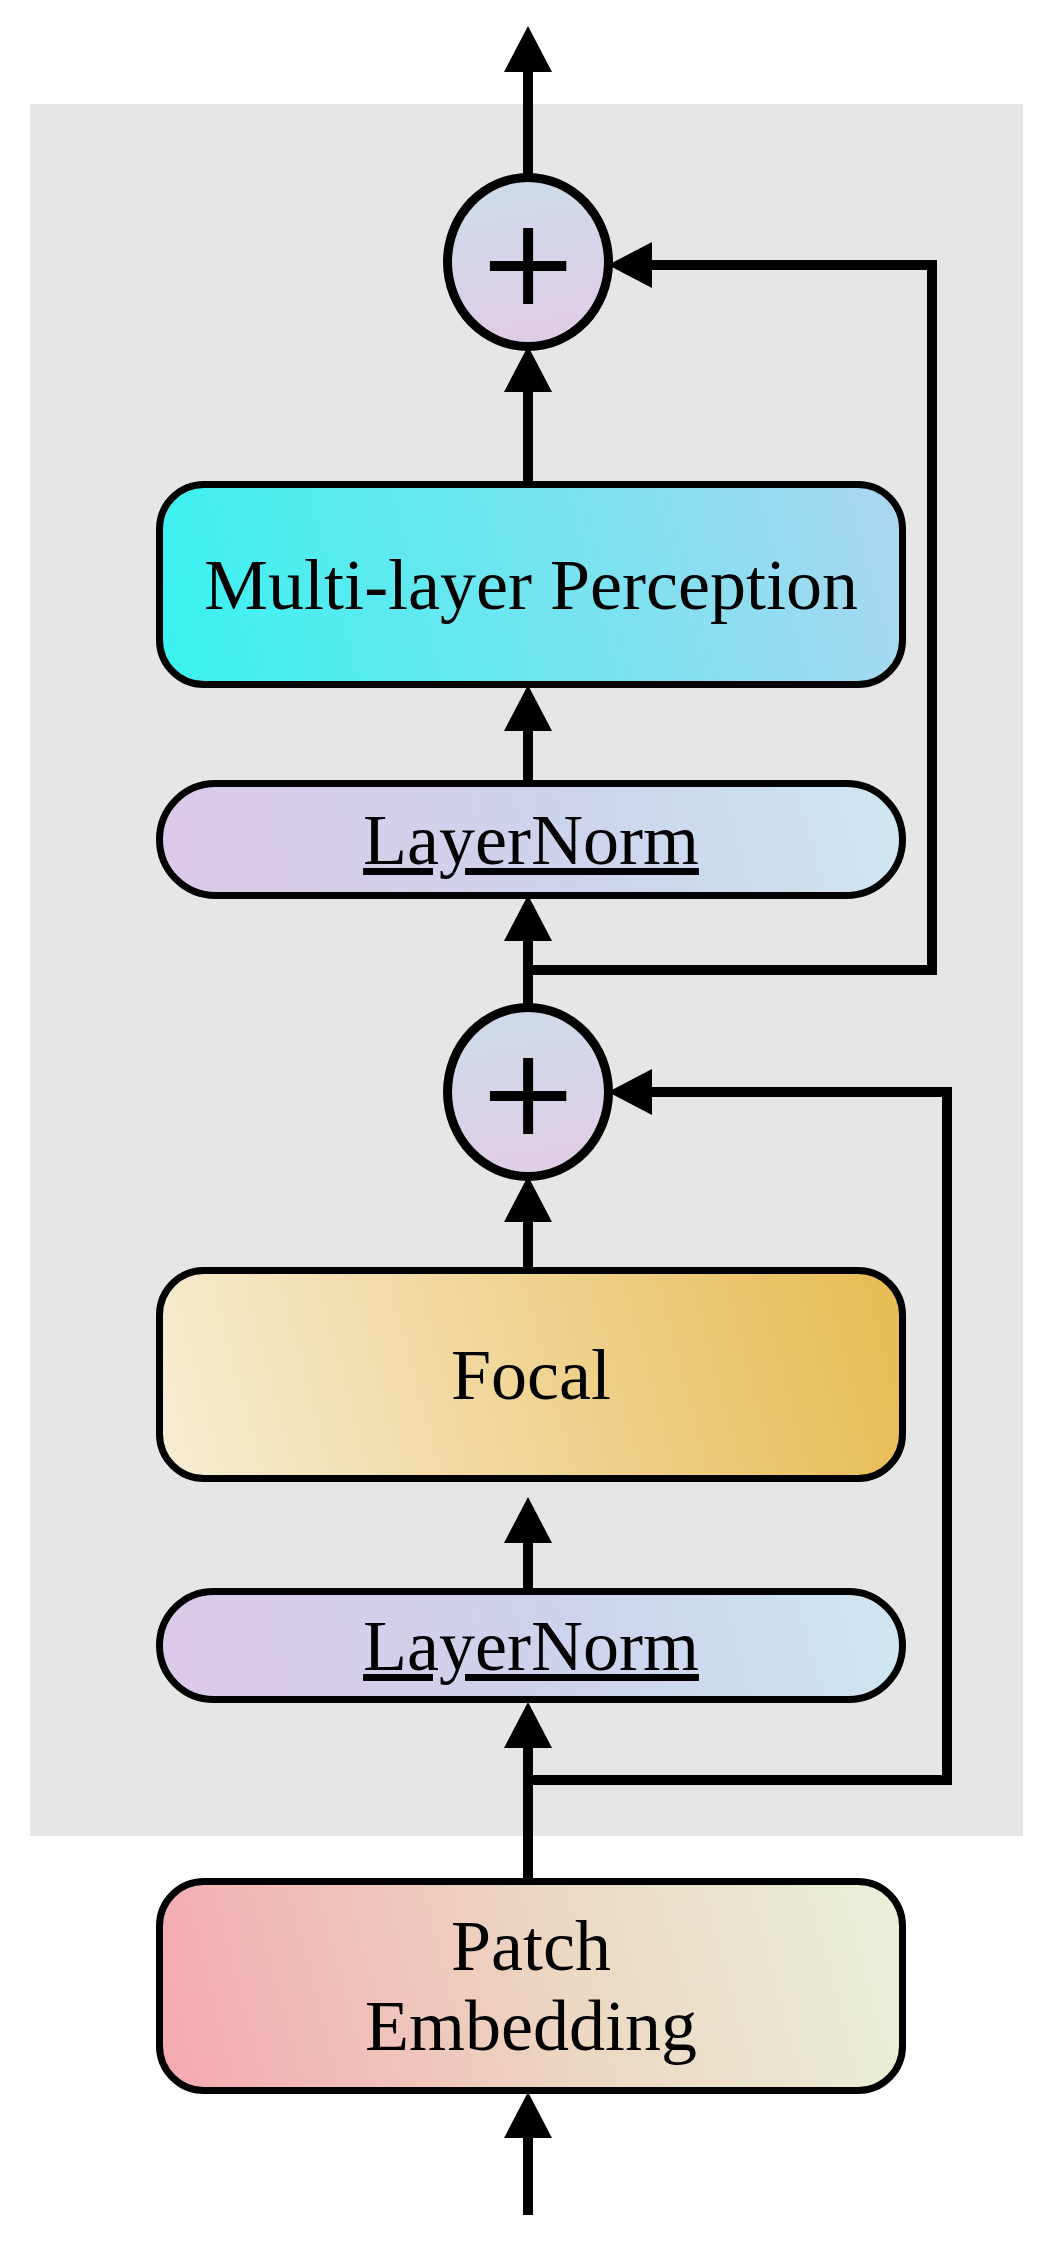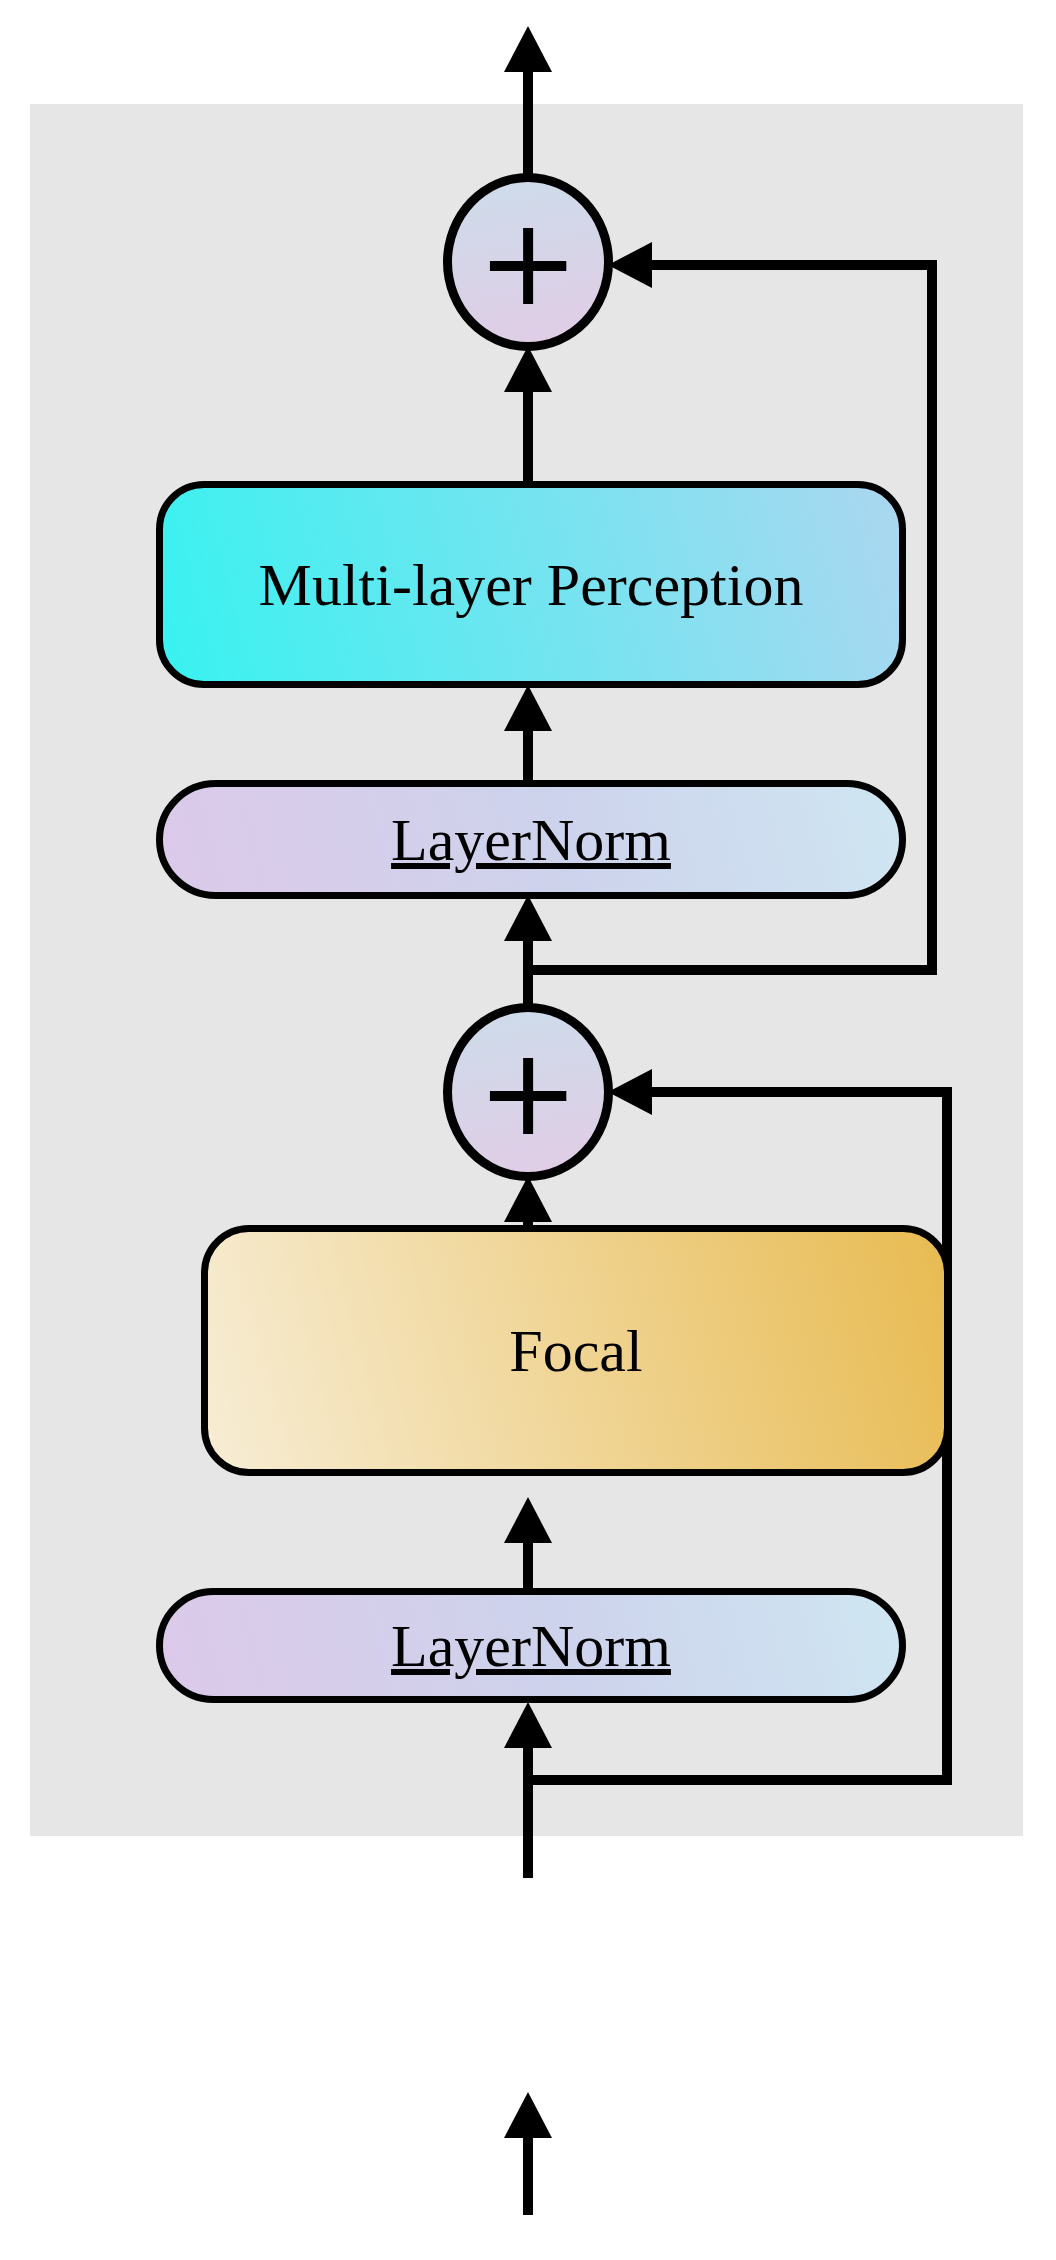--- a/index.html
+++ b/index.html
@@ -18,27 +18,27 @@
   .ah-up{position:absolute;width:0;height:0;
     border-left:24px solid transparent;border-right:24px solid transparent;
     border-bottom:46px solid var(--line,#000);}
   .ah-left{position:absolute;width:0;height:0;
     border-top:23px solid transparent;border-bottom:23px solid transparent;
     border-right:44px solid var(--line,#000);}
   .box{
     position:absolute;left:156px;width:750px;box-sizing:border-box;
     border:7px solid var(--line,#000);
     display:flex;flex-direction:column;align-items:center;justify-content:center;
-    text-align:center;font-size:60px;line-height:80px;
+    text-align:center;font-size:72px;line-height:80px;
   }
   .rrect{border-radius:48px;}
   .pill{border-radius:70px;text-decoration:underline;}
   .box-mlp{top:481px;height:207px;background:linear-gradient(75deg,var(--mlp-from),var(--mlp-to));}
   .box-ln1{top:780px;height:119px;background:linear-gradient(75deg,var(--ln-from),var(--ln-mid) 55%,var(--ln-to));}
-  .box-fsa{top:1225px;height:251px;background:linear-gradient(75deg,var(--focal-from),var(--focal-to));margin-left:45px;}
+  .box-fsa{top:1267px;height:215px;background:linear-gradient(75deg,var(--focal-from),var(--focal-to));}
   .box-ln2{top:1588px;height:115px;background:linear-gradient(75deg,var(--ln-from),var(--ln-mid) 55%,var(--ln-to));}
   .box-pe{top:1878px;height:216px;background:linear-gradient(75deg,var(--pe-from),var(--pe-mid) 55%,var(--pe-to));}
   .addnode{
     position:absolute;left:443px;width:170px;height:178px;box-sizing:border-box;
     border:9px solid var(--line,#000);border-radius:50%;
     background:linear-gradient(170deg,var(--add-from),var(--add-to));
     display:flex;align-items:center;justify-content:center;
   }
   .addnode .plus{
     font-family:"DejaVu Sans",sans-serif;font-size:122px;line-height:1;
@@ -97,20 +97,24 @@
   </div>
 
   <div class="box rrect box-fsa">
     <span>Focal</span>
   </div>
 
   <div class="box pill box-ln2">
     <span>LayerNorm</span>
   </div>
 
+  <div class="box rrect box-pe">
+    <span>Patch</span>
+    <span>Embedding</span>
+  </div>
 
   <div class="addnode add-top">
     <span class="plus">+</span>
   </div>
 
   <div class="addnode add-bottom">
     <span class="plus">+</span>
   </div>
 
 </div>

